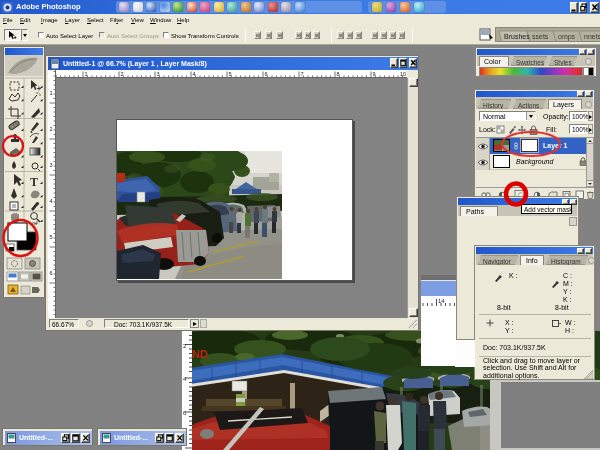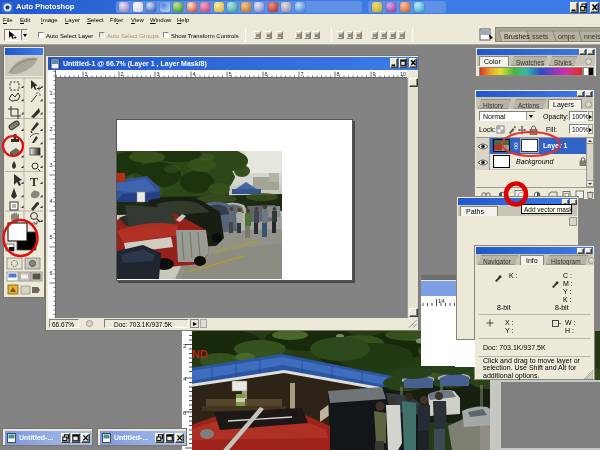--- a/index.html
+++ b/index.html
@@ -8,21 +8,21 @@
 .btn{position:absolute;background:#ece9d8;border:1px solid;border-color:#fff #404040 #404040 #fff;box-shadow:inset -1px -1px 0 #808080;color:#000;text-align:center;font-weight:bold;}
 </style></head><body>
 <div id="scr">
 
 <div class="ab" id="titlebar" style="left:0;top:0;width:600px;height:14px;background:linear-gradient(90deg,#2157cc,#3b79e3 40%,#3d7ce8);">
  <svg class="ab" style="left:2px;top:2px" width="11" height="11" viewBox="0 0 11 11">
         <rect width="11" height="11" fill="#3a66c8"></rect>
         <circle cx="5.5" cy="5.5" r="4" fill="#d8e4f8"></circle>
         <circle cx="5.5" cy="5.5" r="2" fill="#203a80"></circle>
       </svg>
- <div class="ab" style="left:16px;top:2px;font-size:7.5px;font-weight:bold;color:#fff;">Auto Photoshop</div>
+ <div class="ab" style="left:16px;top:2px;font-size:7.5px;font-weight:bold;color:#fff;">Adobe Photoshop</div>
  <div class="ab" id="icostrip" style="left:116px;top:0px;height:14px;">
         <div class="ab" style="left:0;top:1px;width:246px;height:12px;background:#5e90e6;border-radius:3px;"></div>
         <div class="ab" style="left:252px;top:1px;width:78px;height:12px;background:#5e90e6;border-radius:3px;"></div>
         <div class="ab" style="left:3px;top:2px;width:10px;height:10px;border-radius:2px;background:radial-gradient(circle at 35% 30%,#e8e0f8,#8a78b8);box-shadow:0 0 1px #234;"></div>
         <div class="ab" style="left:16.5px;top:2px;width:10px;height:10px;border-radius:2px;background:radial-gradient(circle at 35% 30%,#f8fafc,#c8ccd8);box-shadow:0 0 1px #234;"></div>
         <div class="ab" style="left:30px;top:2px;width:10px;height:10px;border-radius:2px;background:radial-gradient(circle at 35% 30%,#d8e8f8,#1a48b0);box-shadow:0 0 1px #234;"></div>
         <div class="ab" style="left:43.5px;top:2px;width:10px;height:10px;border-radius:2px;background:radial-gradient(circle at 35% 30%,#4888e8,#d8dde8);box-shadow:0 0 1px #234;"></div>
         <div class="ab" style="left:57px;top:2px;width:10px;height:10px;border-radius:2px;background:radial-gradient(circle at 35% 30%,#c8e890,#208820);box-shadow:0 0 1px #234;"></div>
         <div class="ab" style="left:70.5px;top:2px;width:10px;height:10px;border-radius:2px;background:radial-gradient(circle at 35% 30%,#f8e8d0,#d03020);box-shadow:0 0 1px #234;"></div>
         <div class="ab" style="left:84px;top:2px;width:10px;height:10px;border-radius:2px;background:radial-gradient(circle at 35% 30%,#f0a8c0,#c03878);box-shadow:0 0 1px #234;"></div>

